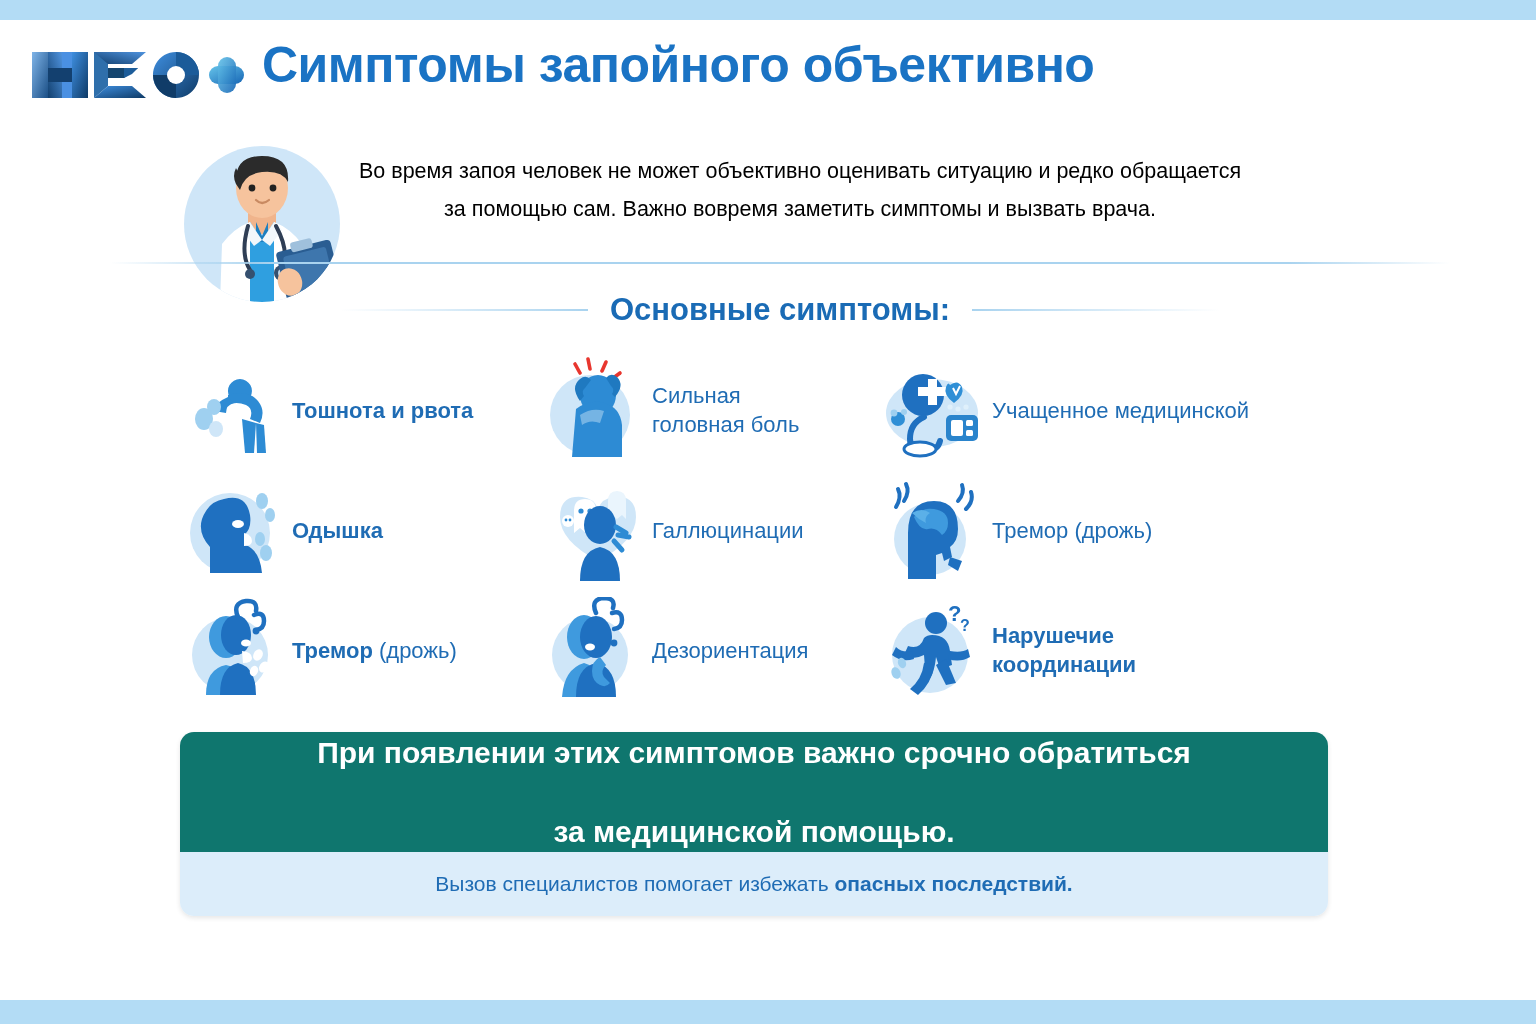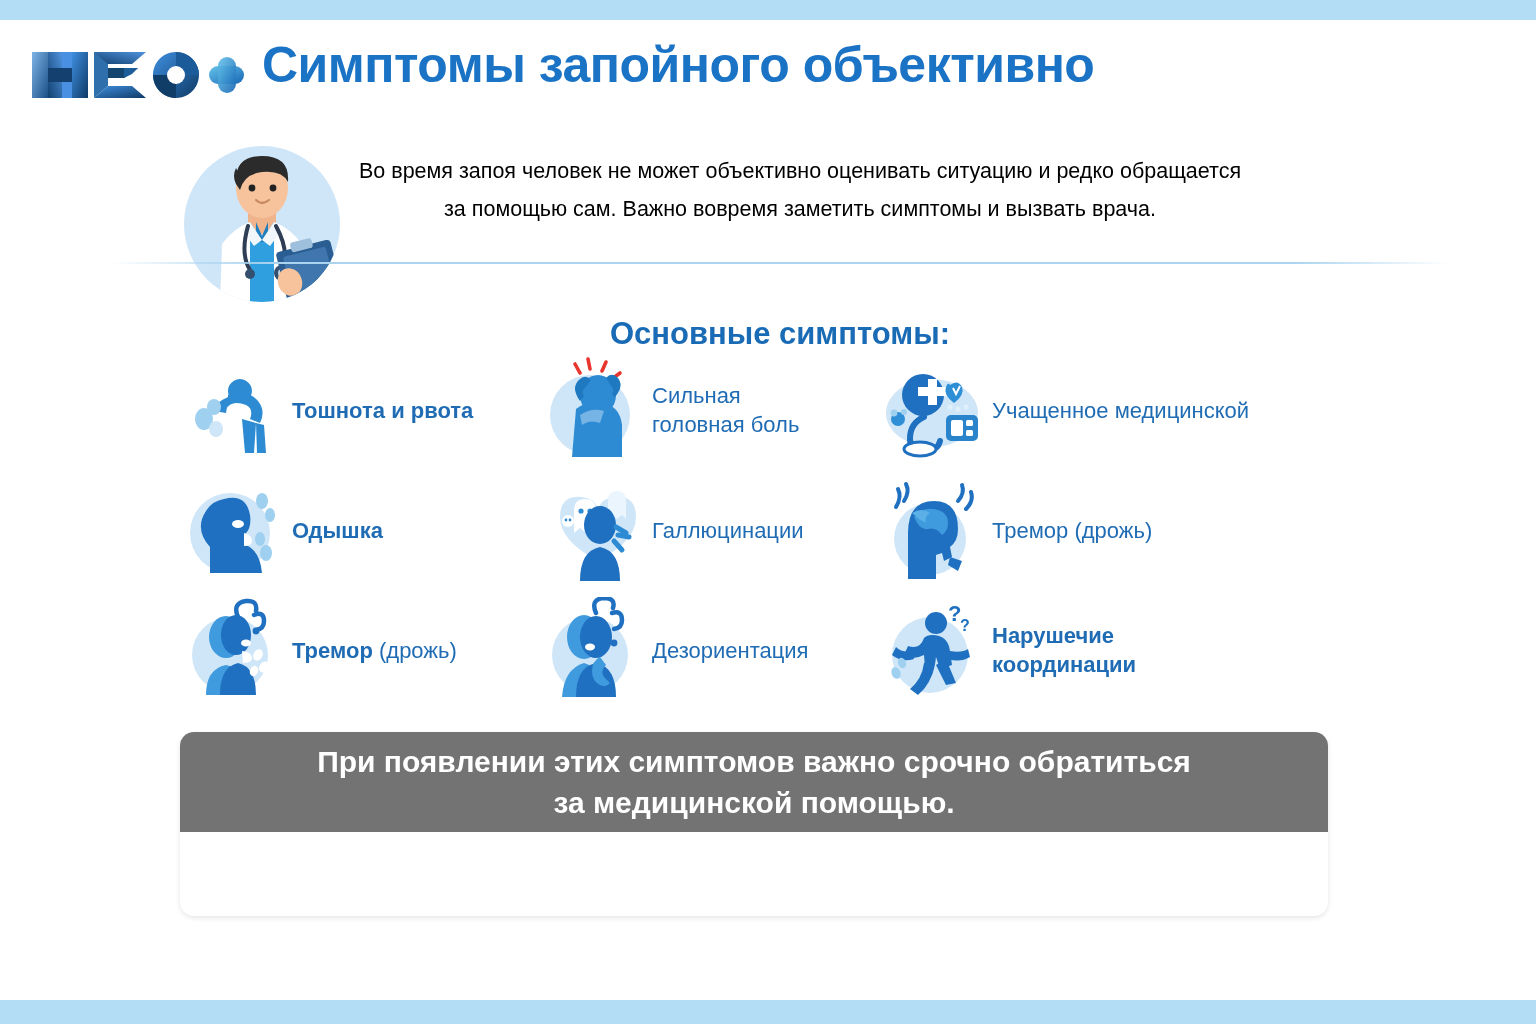--- a/index.html
+++ b/index.html
@@ -31,21 +31,21 @@
     text-align:center;color:#000000;font-size:21.5px;line-height:38px;
   }
   .divider-line{
     position:absolute;left:110px;top:262px;width:1340px;height:2px;
     background:linear-gradient(to right,rgba(160,205,240,0) 0%,#a9d3ef 12%,#a9d3ef 88%,rgba(160,205,240,0) 100%);
   }
 
   
   .section-head{
     position:absolute;top:292px;left:340px;width:880px;
-    display:flex;align-items:center;gap:22px;flex-direction:column;
+    display:flex;align-items:center;gap:22px;
   }
   .rule{flex:1 1 auto;height:2px;background:#a9d3ef;}
   .rule.left{background:linear-gradient(to right,rgba(169,211,239,0) 0%,#a9d3ef 100%);}
   .rule.right{background:linear-gradient(to left,rgba(169,211,239,0) 0%,#a9d3ef 100%);}
   .section-title{
     font-size:31px;font-weight:bold;color:#1a6bb5;white-space:nowrap;
   }
 
   
   .grid{
@@ -61,22 +61,22 @@
   .cell .lbl .reg{font-weight:normal;}
   .cell .lbl.light{font-weight:normal;}
 
   
   .callout{
     position:absolute;left:180px;top:732px;width:1148px;height:184px;
     border-radius:14px;overflow:hidden;
     box-shadow:0 2px 5px rgba(0,0,0,.10);
   }
   .callout-top{
-    height:100px;background:#737373;display:flex;flex-direction:column;
-    align-items:center;justify-content:center;
+    height:120px;background:#0f766e;display:flex;flex-direction:column;
+    align-items:center;justify-content:space-between;
   }
   .callout-top .ln{
     color:#ffffff;font-size:30px;font-weight:bold;line-height:41px;
     text-align:center;
   }
   .callout-bottom{
     height:64px;background:#dcedfa;display:flex;align-items:center;justify-content:center;
   }
   .callout-bottom .ln{color:#1f6cb4;font-size:21px;}
   .callout-bottom .ln b{font-weight:bold;}
@@ -384,13 +384,16 @@
       <div>координации</div>
     </div>
   </div>
 </div>
 
 <div class="callout">
   <div class="callout-top">
     <div class="ln">При появлении этих симптомов важно срочно обратиться</div>
     <div class="ln">за медицинской помощью.</div>
   </div>
+  <div class="callout-bottom">
+    <div class="ln"><span>Вызов специалистов помогает избежать </span><b>опасных последствий.</b></div>
+  </div>
 </div>
 
 </body></html>

